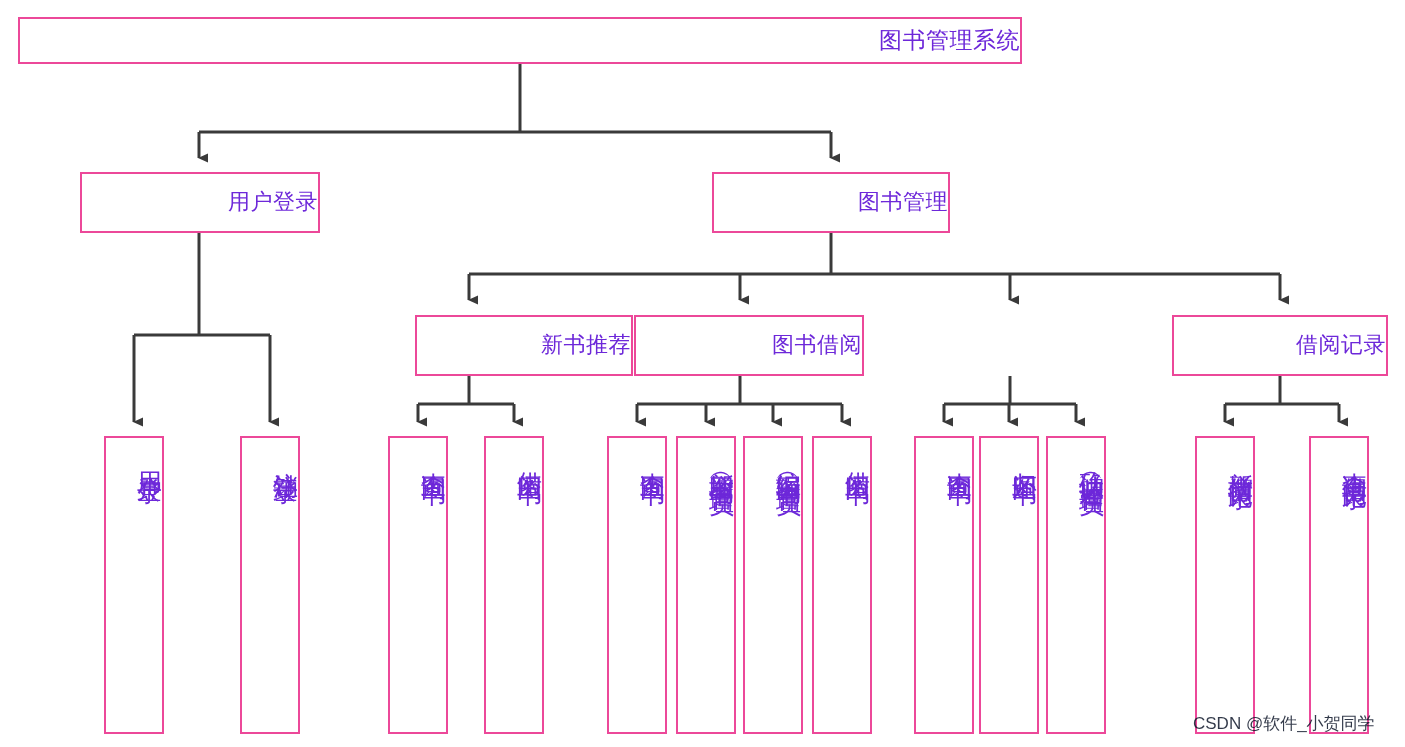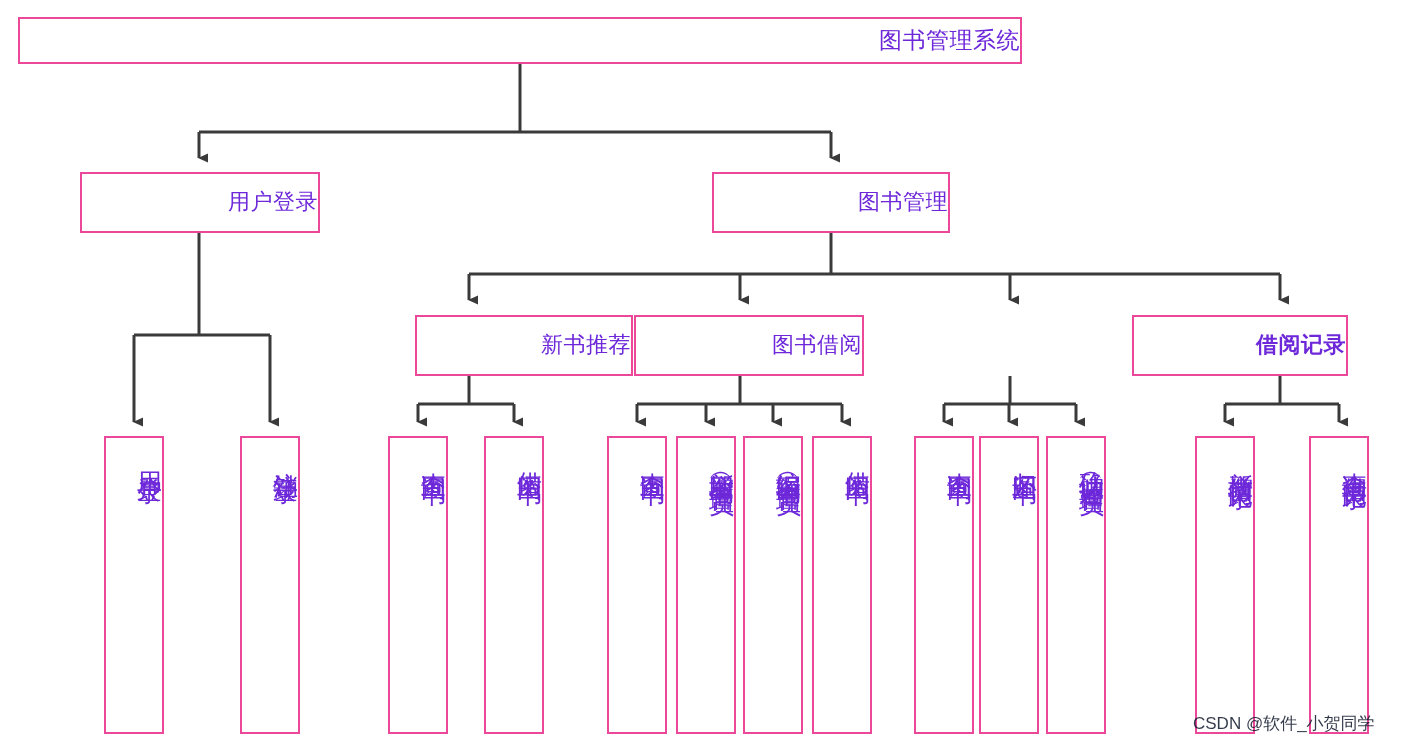--- a/index.html
+++ b/index.html
@@ -140,21 +140,21 @@
 
   <div class="node horiz" style="left:367px; top:315px; width:218px; height:61px;margin-left:48px;">
     <span class="node-label">新书推荐</span>
   </div>
 
   <div class="node horiz" style="left:634px; top:315px; width:230px; height:61px;">
     <span class="node-label">图书借阅</span>
   </div>
 
 
-  <div class="node horiz" style="left:1132px; top:315px; width:216px; height:61px;font-weight:bold;">
+  <div class="node horiz" style="left:1172px; top:315px; width:216px; height:61px;">
     <span class="node-label">借阅记录</span>
   </div>
 
   <div class="node vert" style="left:104px; top:436px; width:60px; height:298px;">
     <span class="node-label">用户登录</span>
   </div>
 
   <div class="node vert" style="left:240px; top:436px; width:60px; height:298px;">
     <span class="node-label">注销登录</span>
   </div>

